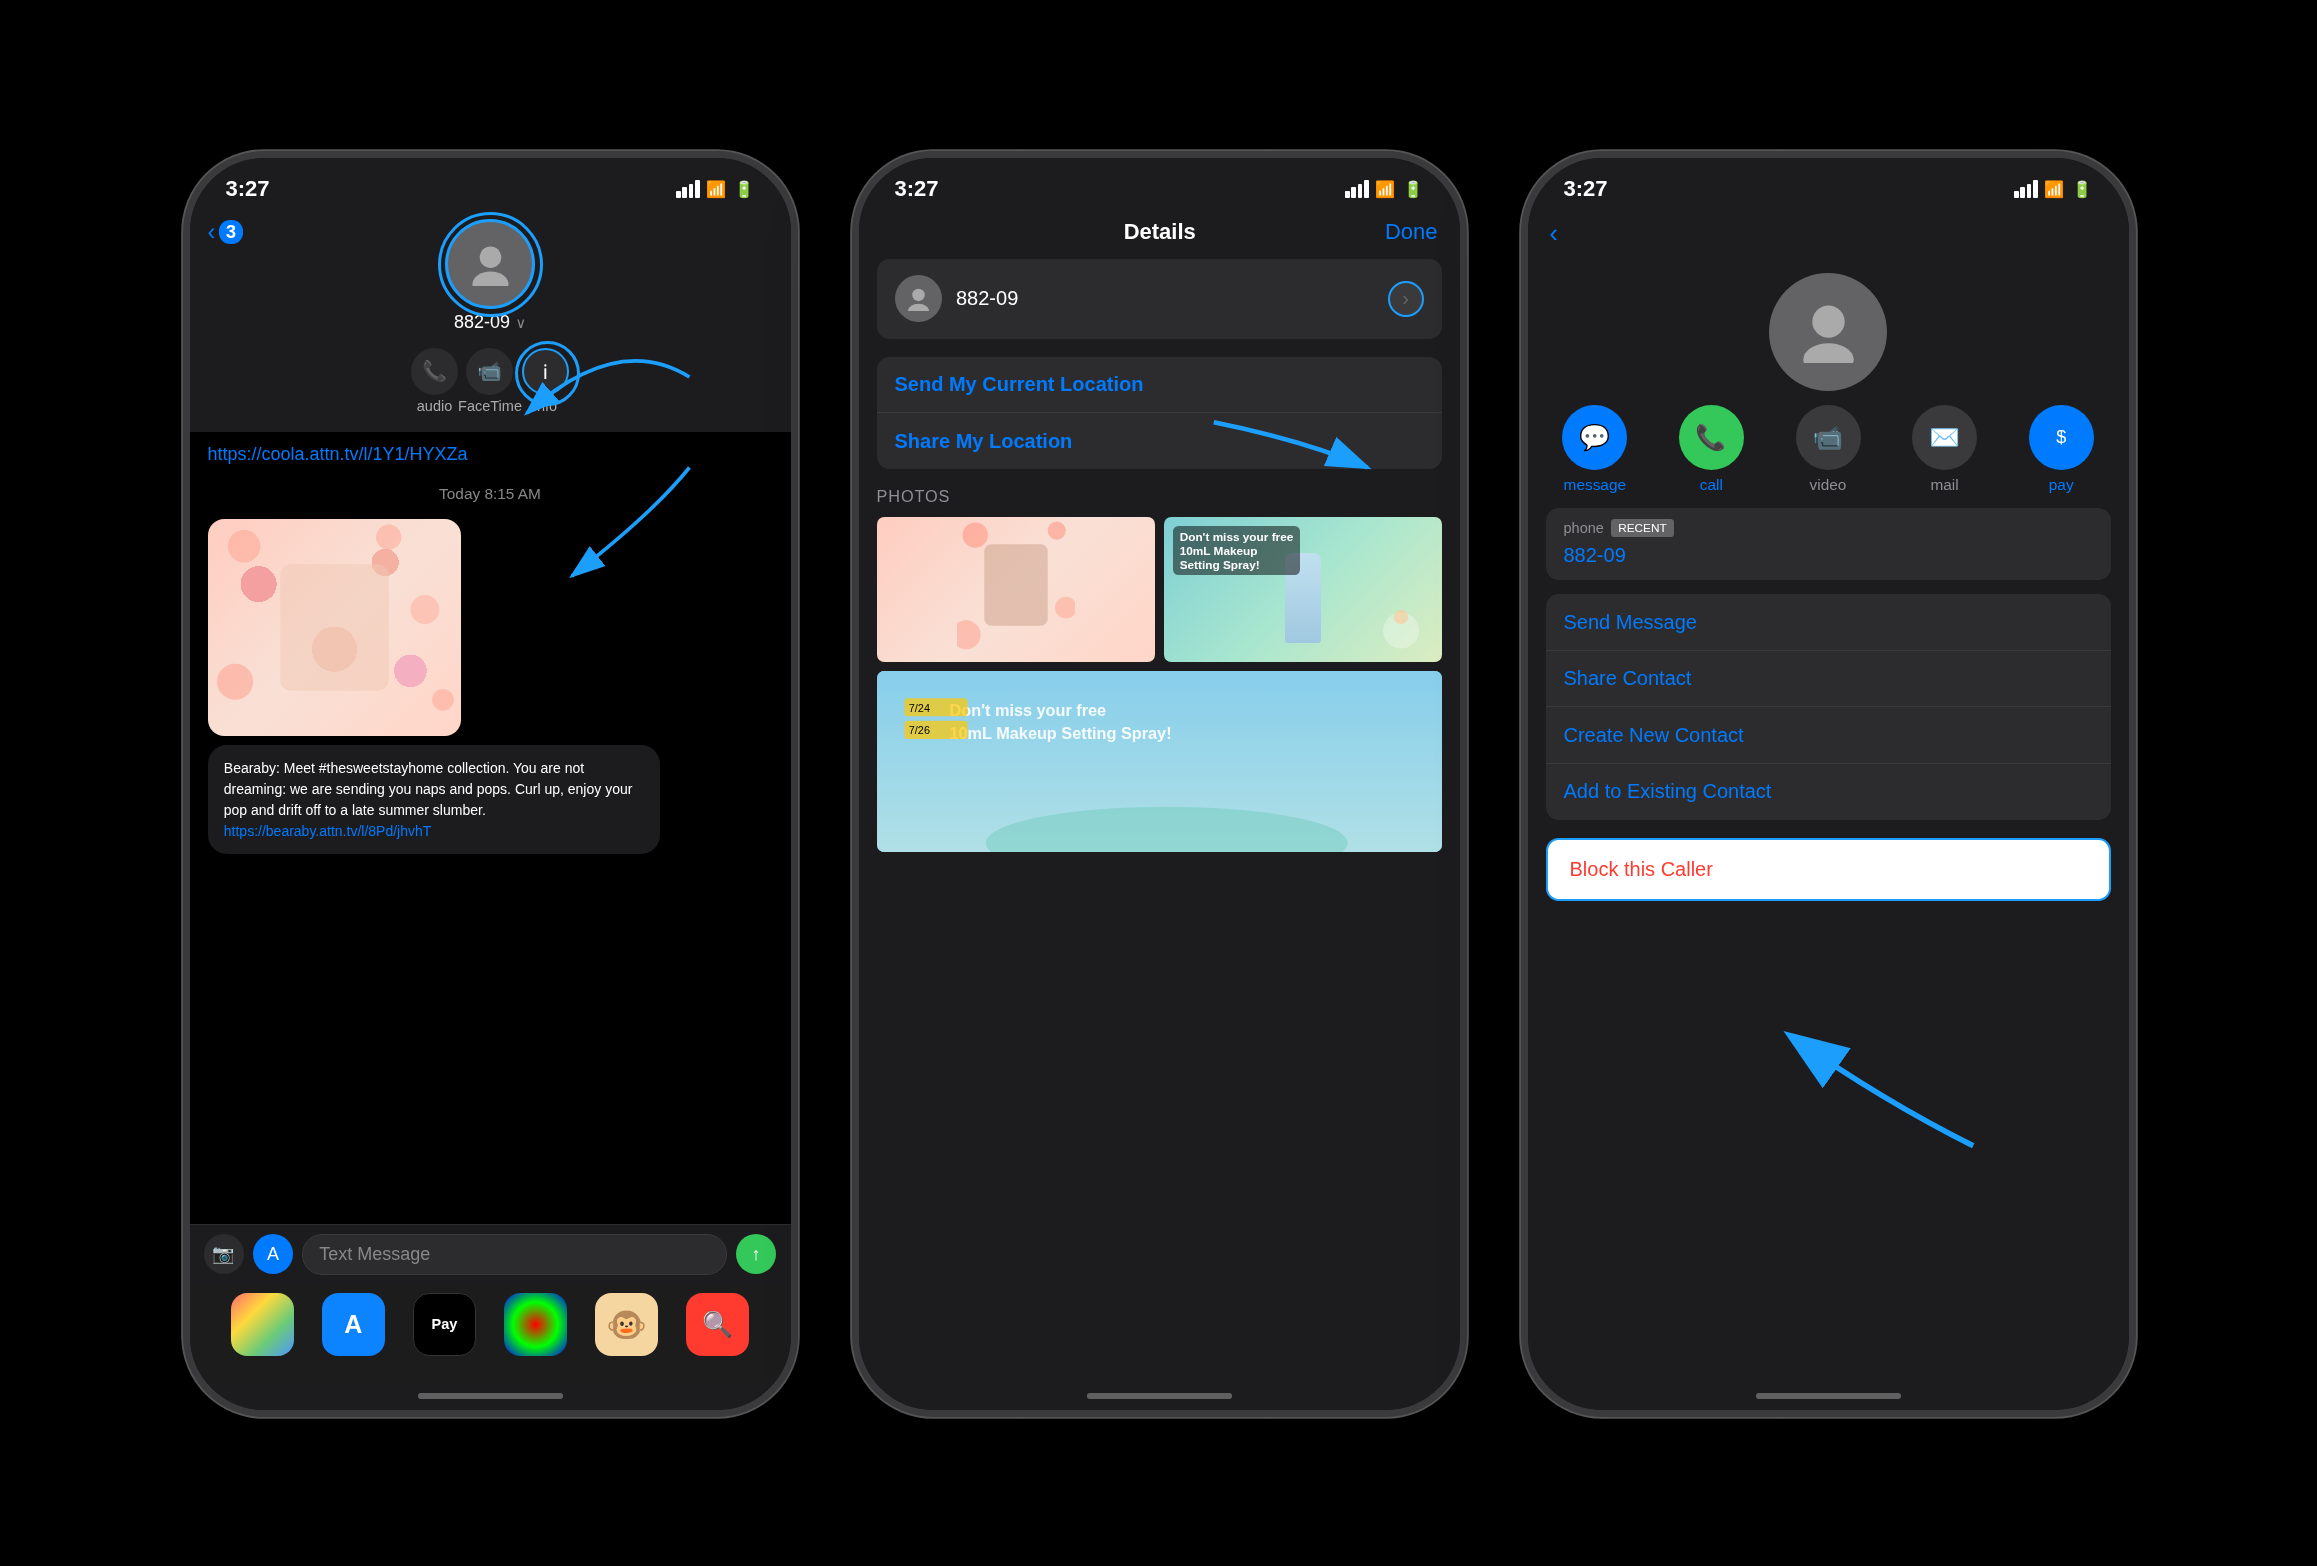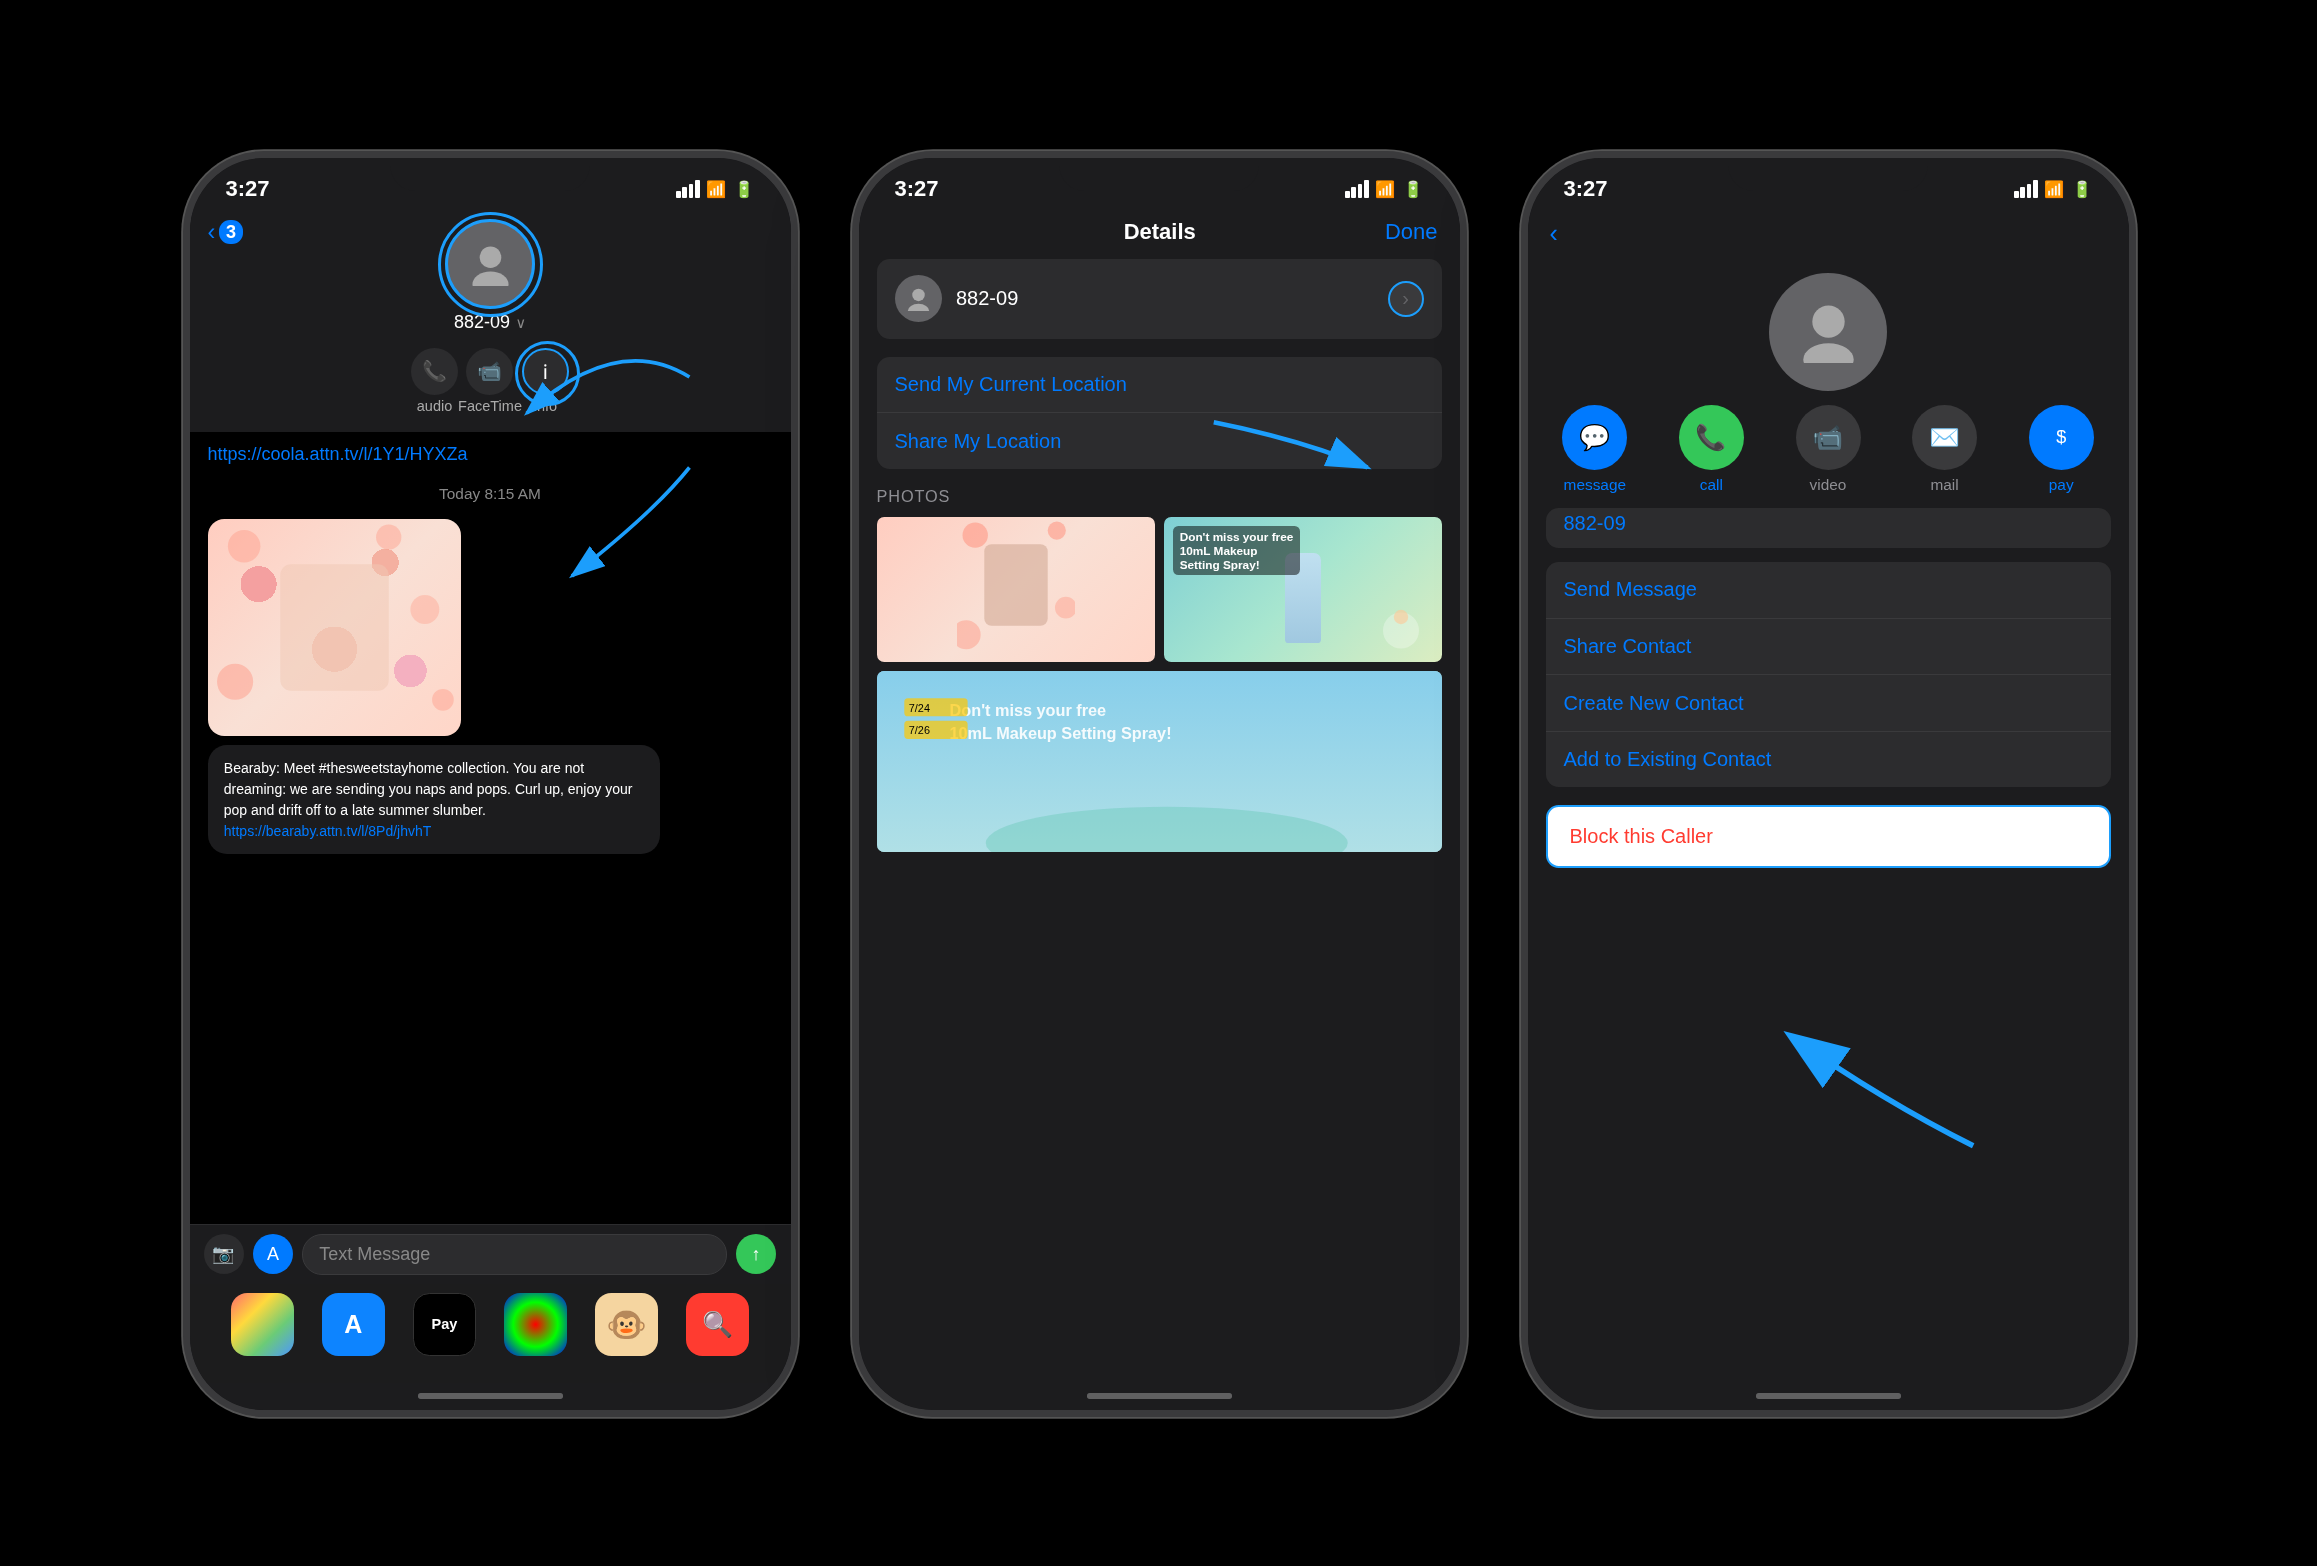--- a/index.html
+++ b/index.html
@@ -331,20 +331,21 @@
       width: 36px;
       height: 36px;
       display: flex;
       align-items: center;
       justify-content: center;
       border: 2.7px solid #1c9efc;
     }
 
     .details-section {
       margin: 18px 18px 0;
+      font-weight: bold;
     }
     .details-section-item {
       padding: 16.3px 18px;
       color: #007aff;
       font-size: 20px;
       background: #2c2c2e;
       border-bottom: 0.9px solid #3a3a3c;
     }
     .details-section-item:first-child { border-radius: 12.7px 12.7px 0 0; }
     .details-section-item:last-child { border-radius: 0 0 12.7px 12.7px; border-bottom: none; }
@@ -840,20 +841,24 @@
             <span class="contact-action-label-gray">mail</span>
           </div>
           <div class="contact-action-btn">
             <div class="contact-action-icon btn-pay">$</div>
             <span class="contact-action-label">pay</span>
           </div>
         </div>
 
         <div class="contact-info-section">
           <div class="contact-info-card">
+            <div class="contact-info-label">
+              <span>phone</span>
+              <span class="recent-badge">RECENT</span>
+            </div>
             <div class="contact-info-phone">882-09</div>
           </div>
         </div>
 
         <div class="contact-action-list">
           <div class="contact-action-row">Send Message</div>
           <div class="contact-action-row">Share Contact</div>
           <div class="contact-action-row">Create New Contact</div>
           <div class="contact-action-row">Add to Existing Contact</div>
         </div>

